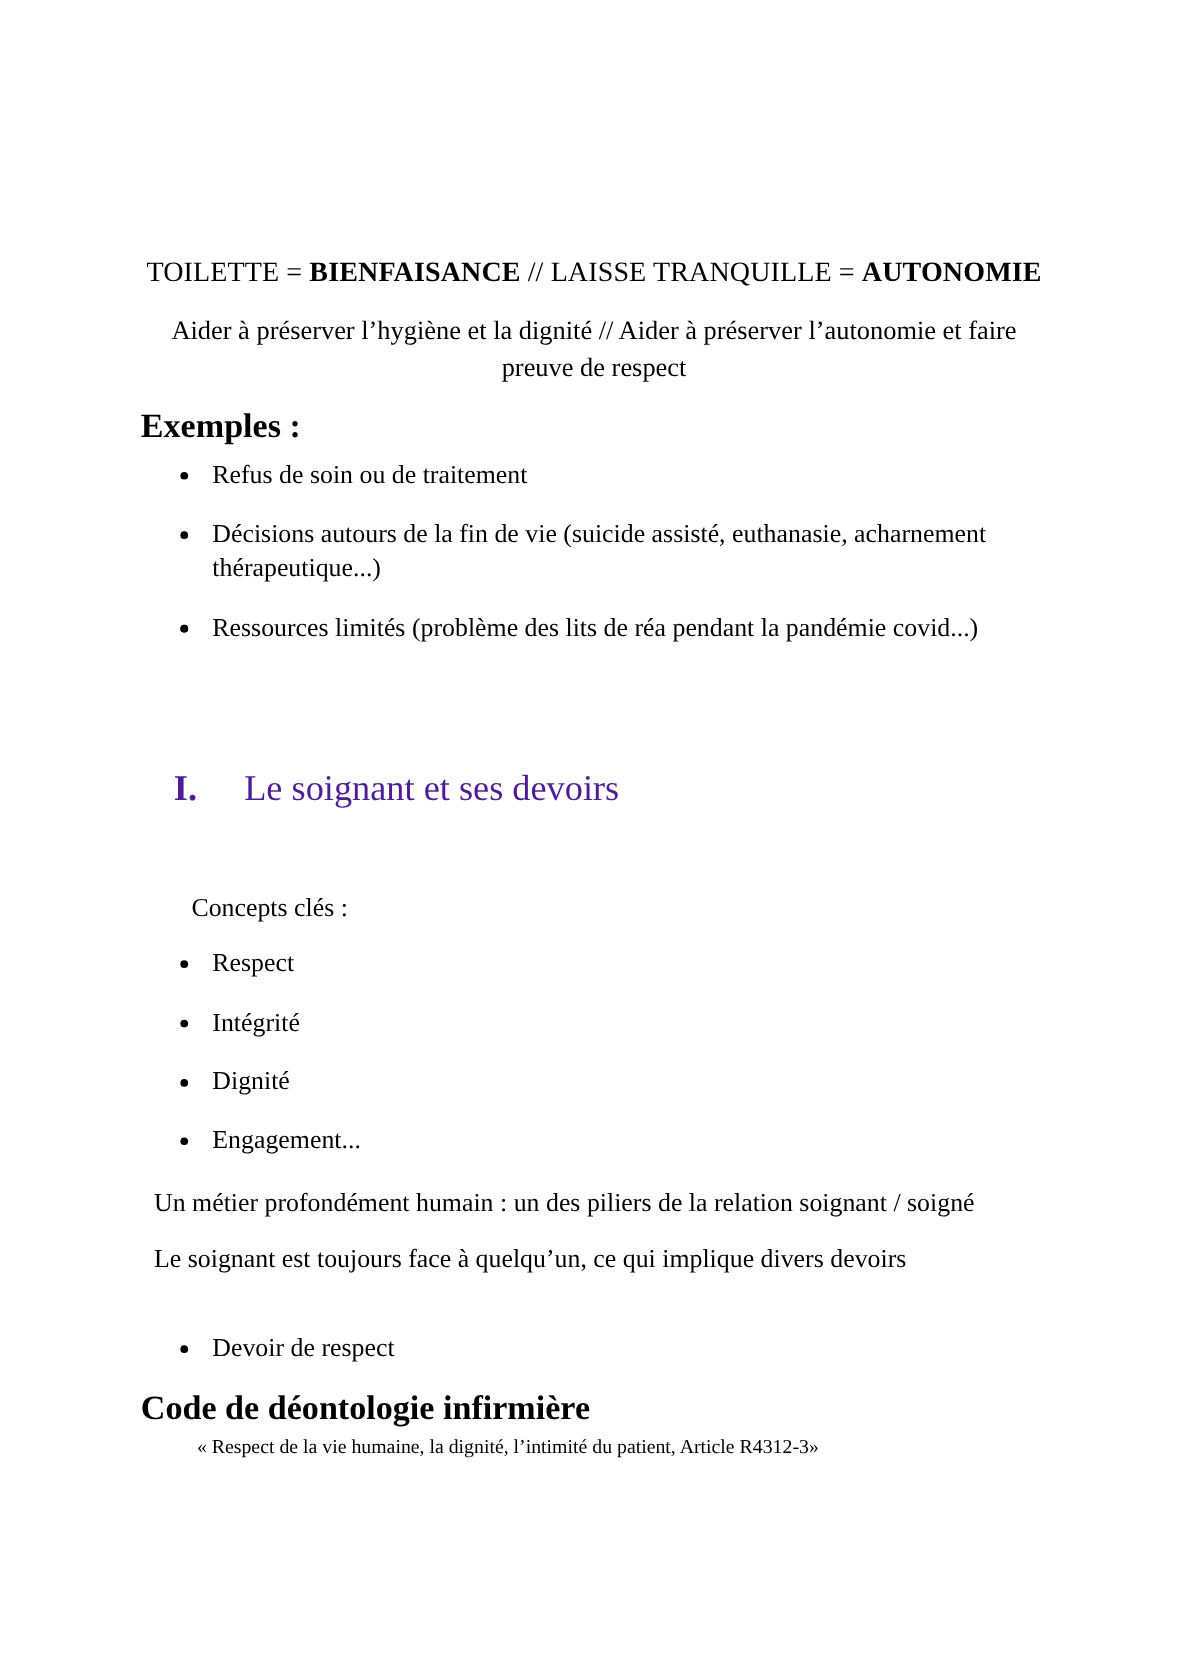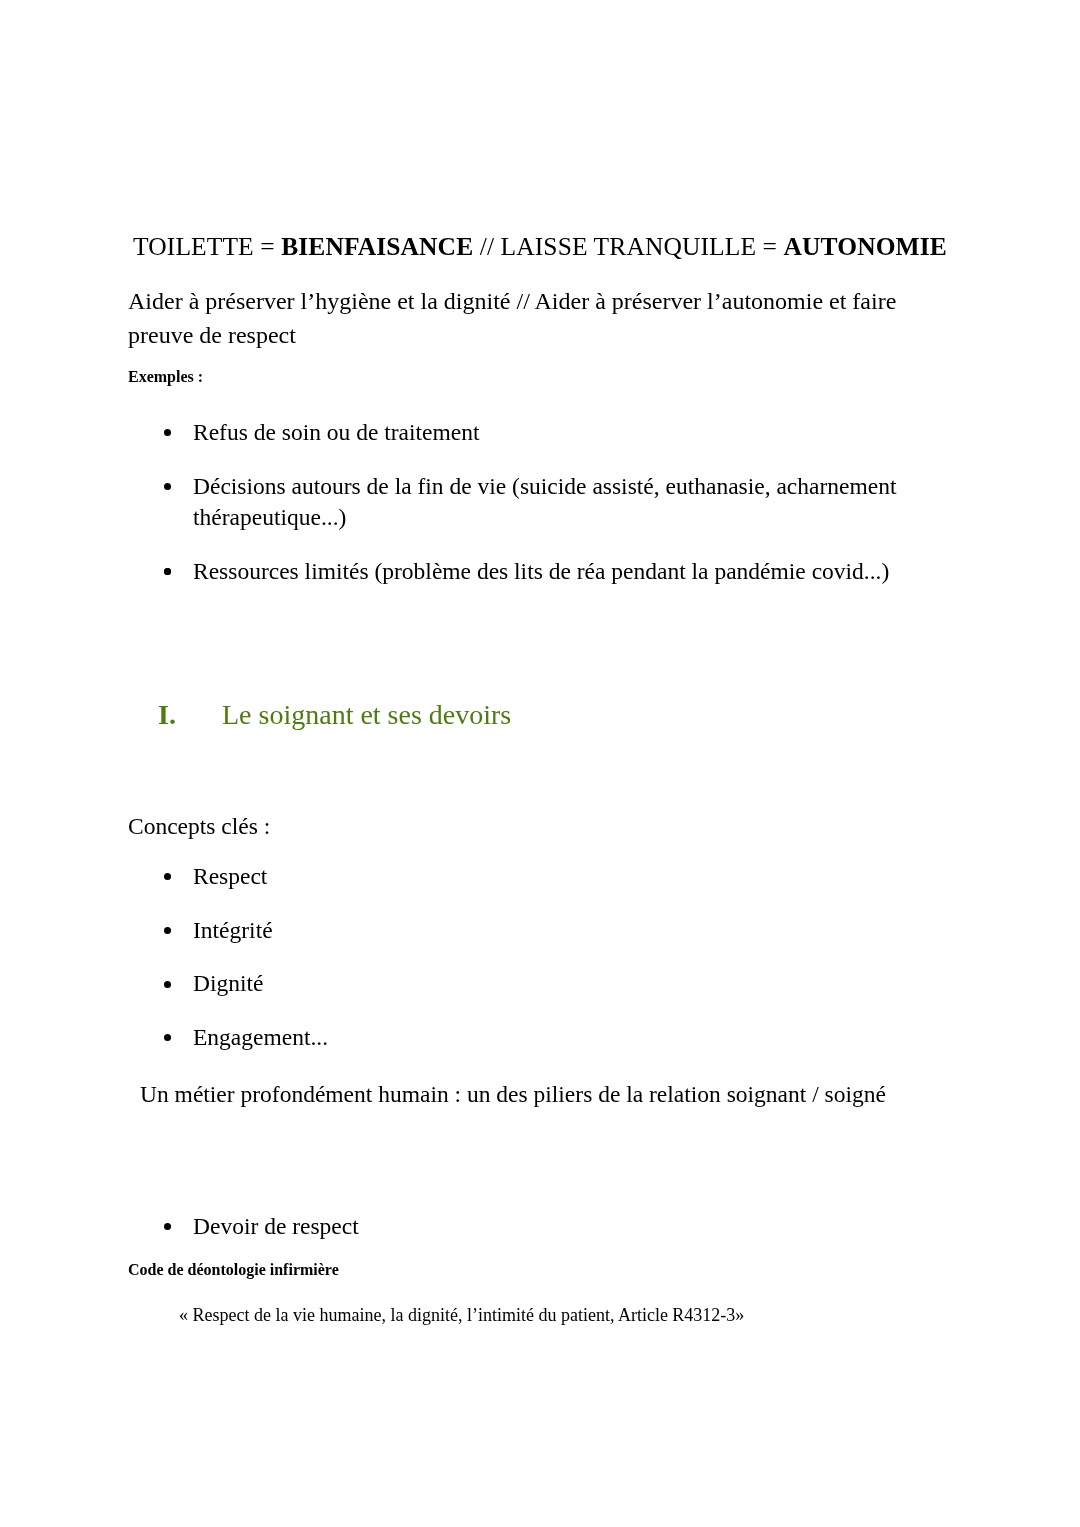--- a/index.html
+++ b/index.html
@@ -37,36 +37,38 @@
     letter-spacing: 0.1px;
     white-space: nowrap;
   }
   .doc-title .bold { font-weight: bold; }
 
   .doc-subtitle {
     position: absolute;
     left: 128px;
     top: 272px;
     width: 824px;
+    text-align: center;
     font-size: 24px;
     line-height: 1.42;
   }
 
   
   .label-bold {
     position: absolute;
     font-weight: bold;
-    font-size: 16px;
+    font-size: 31px;
     line-height: 1.3;
     text-align: center;
   }
   .label-regular {
     position: absolute;
     font-size: 23.5px;
     line-height: 1.3;
+    margin-left: 46px;
   }
 
   #exemples-label { left: 128px; top: 355px; }
   #concepts-label { left: 128px; top: 799px; }
   #code-label     { left: 128px; top: 1248px; }
 
   
   .bullet-list {
     position: absolute;
     left: 160px;
@@ -96,22 +98,22 @@
 
   #exemples-list { top: 405px; }
   #concepts-list { top: 849px; }
   #devoirs-list  { top: 1199px; }
 
   
   .section-heading {
     position: absolute;
     left: 158px;
     top: 686px;
-    color: #4d7c0f;
-    font-size: 28px;
+    color: #4c1d95;
+    font-size: 33px;
     font-weight: bold;
     line-height: 1.2;
     white-space: nowrap;
   }
   .section-heading .numeral {
     display: inline-block;
     width: 64px;
   }
   .section-heading .heading-text {
     font-weight: normal;
@@ -188,20 +190,21 @@
       <span class="dot"></span>
       <span class="bullet-text">Dignité</span>
     </li>
     <li class="bullet-item">
       <span class="dot"></span>
       <span class="bullet-text">Engagement...</span>
     </li>
   </ul>
 
   <div class="para" id="para-metier">Un métier profondément humain : un des piliers de la relation soignant / soigné</div>
+  <div class="para" id="para-soignant">Le soignant est toujours face à quelqu’un, ce qui implique divers devoirs</div>
 
   <ul class="bullet-list" id="devoirs-list">
     <li class="bullet-item">
       <span class="dot"></span>
       <span class="bullet-text">Devoir de respect</span>
     </li>
   </ul>
 
   <div class="label-bold" id="code-label">Code de déontologie infirmière</div>
 

